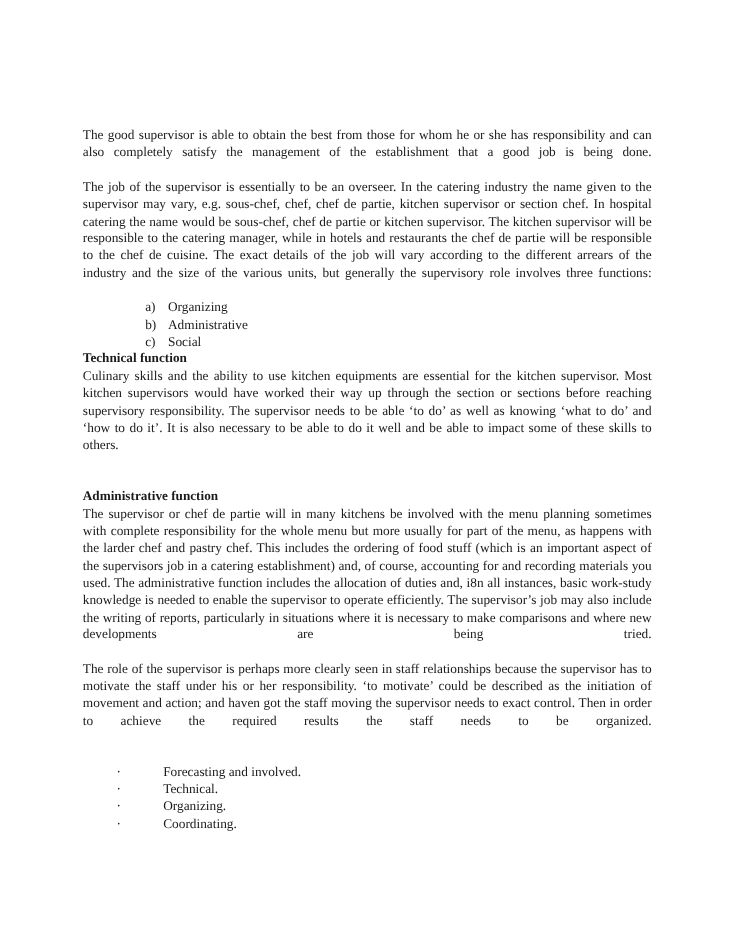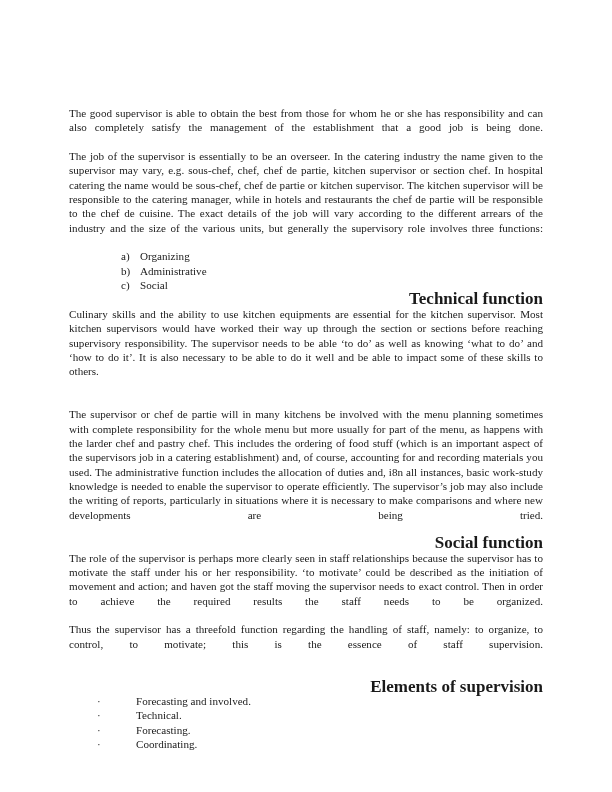--- a/index.html
+++ b/index.html
@@ -39,24 +39,24 @@
     hyphens: none;
   }
   
   p.body::after {
     content: "";
     display: inline-block;
     width: 100%;
   }
   h2.heading {
     margin: 0;
-    font-size: 17px;
+    font-size: 11px;
     line-height: 14.35px;
     font-weight: bold;
-    text-align: right;
+    text-align: left;
   }
   .spacer {
     height: 14.35px;
   }
   ul.alpha-list,
   ul.dot-list {
     margin: 0;
     padding: 0;
     list-style: none;
   }
@@ -102,35 +102,33 @@
       <li><span class="marker">b)</span><span>Administrative</span></li>
       <li><span class="marker">c)</span><span>Social</span></li>
     </ul>
 
     <h2 class="heading">Technical function</h2>
 
     <p class="body">Culinary skills and the ability to use kitchen equipments are essential for the kitchen supervisor. Most kitchen supervisors would have worked their way up through the section or sections before reaching supervisory responsibility. The supervisor needs to be able ‘to do’ as well as knowing ‘what to do’ and ‘how to do it’. It is also necessary to be able to do it well and be able to impact some of these skills to others.</p>
 
     <div class="spacer"></div>
 
+    <h2 class="heading">Administrative function</h2>
 
     <p class="body">The supervisor or chef de partie will in many kitchens be involved with the menu planning sometimes with complete responsibility for the whole menu but more usually for part of the menu, as happens with the larder chef and pastry chef. This includes the ordering of food stuff (which is an important aspect of the supervisors job in a catering establishment) and, of course, accounting for and recording materials you used. The administrative function includes the allocation of duties and, i8n all instances, basic work-study knowledge is needed to enable the supervisor to operate efficiently. The supervisor’s job may also include the writing of reports, particularly in situations where it is necessary to make comparisons and where new developments are being tried.</p>
 
-    <h2 class="heading"> Social function</h2>
 
     <p class="body">The role of the supervisor is perhaps more clearly seen in staff relationships because the supervisor has to motivate the staff under his or her responsibility. ‘to motivate’ could be described as the initiation of movement and action; and haven got the staff moving the supervisor needs to exact control. Then in order to achieve the required results the staff needs to be organized.</p>
 
-    <p class="body">Thus the supervisor has a threefold function regarding the handling of staff, namely: to organize, to control, to motivate; this is the essence of staff supervision.</p>
 
     <div class="spacer"></div>
 
-    <h2 class="heading">Elements of supervision</h2>
 
 
     <ul class="dot-list">
       <li><span class="marker">·</span><span>Forecasting and involved.</span></li>
       <li><span class="marker">·</span><span>Technical.</span></li>
-      <li><span class="marker">·</span><span>Forecasting.</span></li>
+      <li><span class="marker">·</span><span>Organizing.</span></li>
       <li><span class="marker">·</span><span>Coordinating.</span></li>
     </ul>
 
   </div>
 </div>
 
 </body></html>

